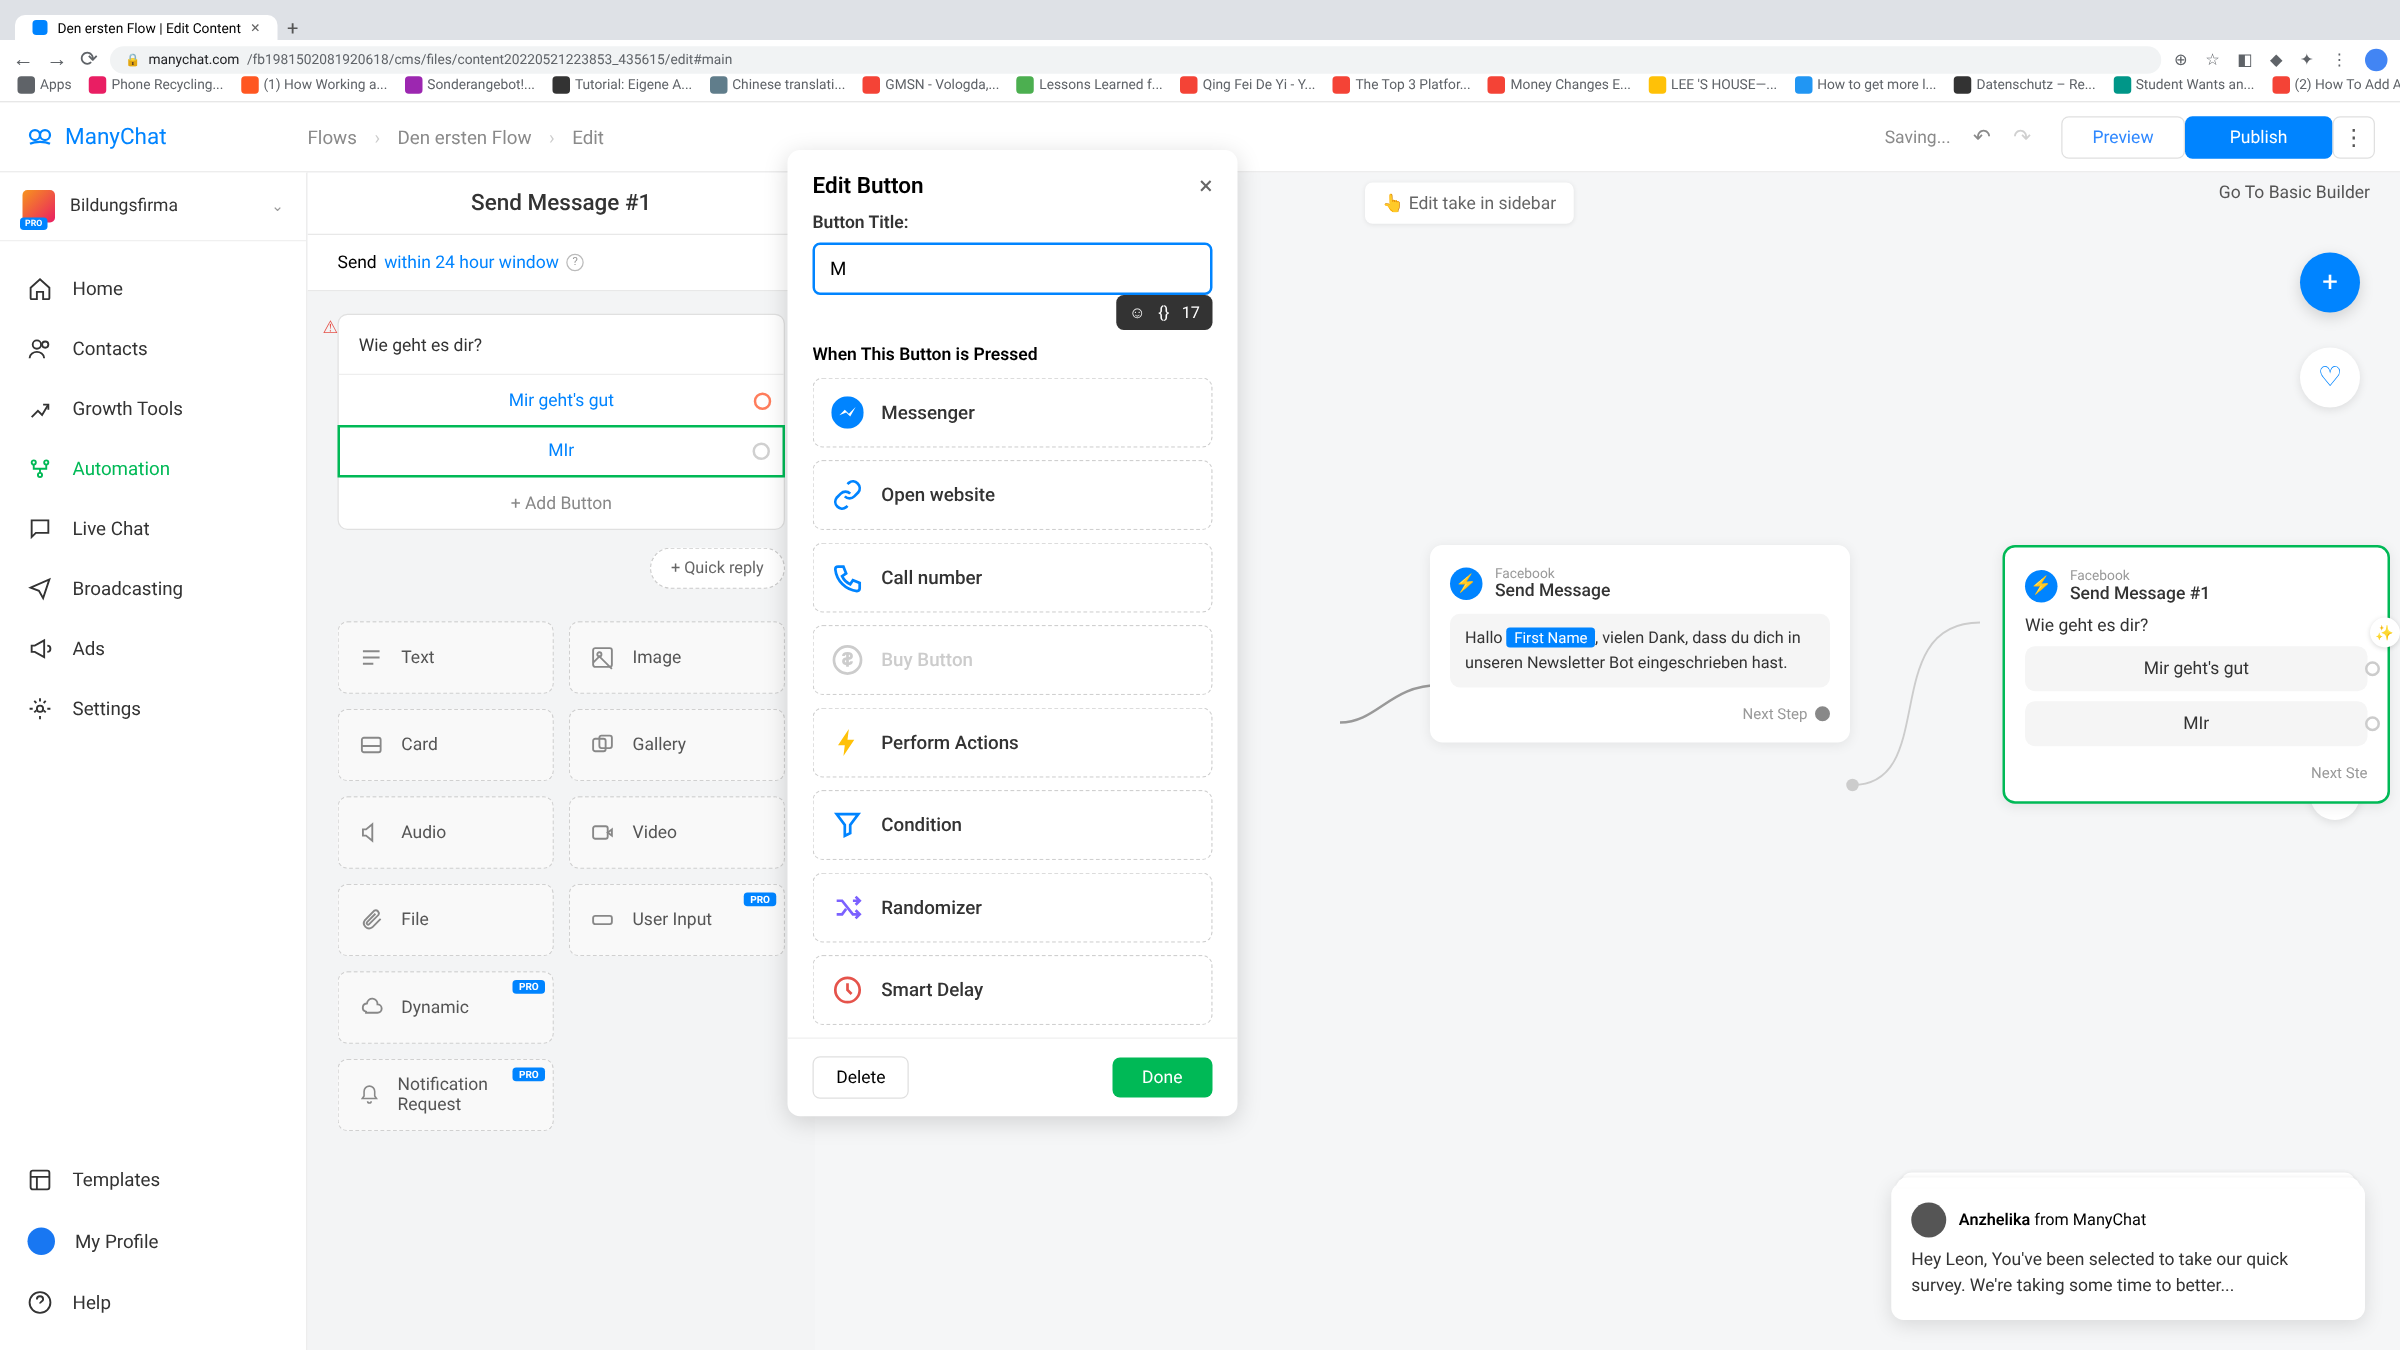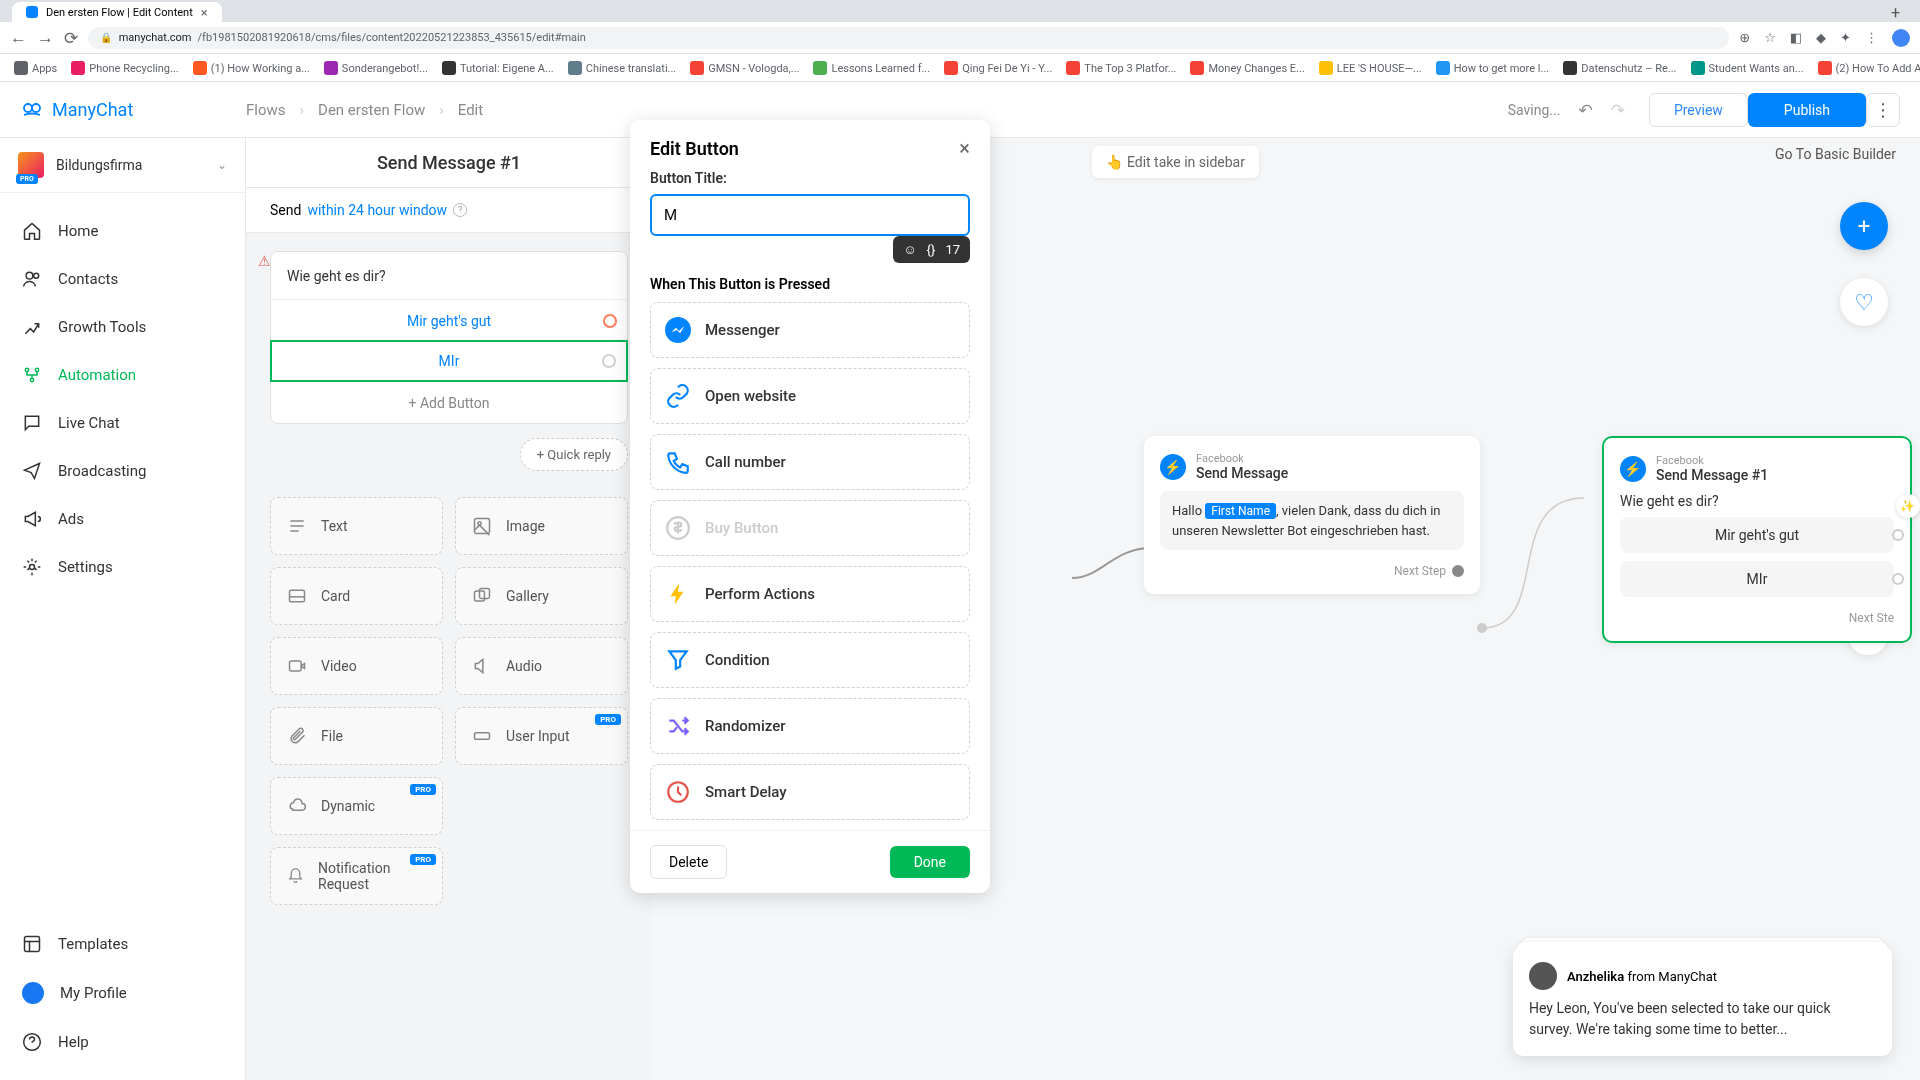--- a/index.html
+++ b/index.html
@@ -1,33 +1,33 @@
 <!DOCTYPE html>
 <html><head>
 <meta charset="utf-8">
 <style>
 * { margin: 0; padding: 0; box-sizing: border-box; font-family: -apple-system, BlinkMacSystemFont, "Segoe UI", Roboto, sans-serif; }
 body { background: #f5f6f7; overflow: hidden; width: 1920px; height: 1080px; position: relative; }
 
 
 .browser-chrome { background: #dee1e6; height: 54px; }
-.tab-bar { height: 22px; display: flex; align-items: flex-end; padding: 0 12px; justify-content: space-between; }
+.tab-bar { height: 32px; display: flex; align-items: flex-end; padding: 0 12px; }
 .tab { background: #fff; height: 20px; padding: 0 14px; border-radius: 8px 8px 0 0; font-size: 11px; display: flex; align-items: center; gap: 8px; min-width: 180px; }
 .tab .favicon { width: 12px; height: 12px; background: #0084ff; border-radius: 3px; }
 .tab .close { color: #666; font-size: 13px; margin-left: auto; }
 .new-tab { color: #555; font-size: 16px; padding: 0 8px; }
 .nav-bar { background: #fff; height: 32px; display: flex; align-items: center; padding: 0 10px; gap: 10px; border-bottom: 1px solid #e0e0e0; }
 .nav-btn { color: #5f6368; font-size: 17px; cursor: pointer; }
 .url-bar { flex: 1; background: #f1f3f4; border-radius: 14px; height: 22px; display: flex; align-items: center; padding: 0 12px; font-size: 11px; color: #5f6368; gap: 6px; }
 .url-bar .lock { font-size: 10px; }
 .url-bar .domain { color: #202124; }
 .toolbar-icons { display: flex; gap: 14px; align-items: center; color: #5f6368; font-size: 13px; }
 .avatar-small { width: 18px; height: 18px; border-radius: 50%; background: #4285f4; }
 .bookmarks-bar { background: #fff; height: 28px; display: flex; align-items: center; padding: 0 10px; gap: 6px; font-size: 11px; color: #5f6368; border-bottom: 1px solid #e0e0e0; }
-.bookmark { display: flex; align-items: flex-end; gap: 4px; padding: 2px 4px; cursor: pointer; white-space: nowrap; }
+.bookmark { display: flex; align-items: center; gap: 4px; padding: 2px 4px; cursor: pointer; white-space: nowrap; }
 .bookmark .bicon { width: 14px; height: 14px; border-radius: 3px; }
 
 
 .app-header { background: #fff; height: 56px; display: flex; align-items: center; padding: 0 20px; border-bottom: 1px solid #e8e8e8; }
 .logo-area { display: flex; align-items: center; gap: 8px; width: 226px; }
 .logo-icon { width: 24px; height: 24px; color: #0084ff; }
 .logo-text { font-size: 18px; color: #0084ff; font-weight: 400; }
 .breadcrumb { display: flex; align-items: center; gap: 14px; font-size: 15px; color: #8a8a8a; }
 .breadcrumb .sep { color: #ccc; }
 .saving { margin-left: auto; font-size: 14px; color: #8a8a8a; display: flex; align-items: center; gap: 18px; }
@@ -433,30 +433,30 @@
         </div>
       <div class="block">
           <svg class="bicon" viewBox="0 0 24 24" fill="none" stroke="currentColor" stroke-width="1.8">
             <rect x="3" y="6" width="12" height="12" rx="2"></rect>
             <rect x="9" y="3" width="12" height="12" rx="2"></rect>
           </svg>
           <span>Gallery</span>
         </div>
       <div class="block">
           <svg class="bicon" viewBox="0 0 24 24" fill="none" stroke="currentColor" stroke-width="1.8">
+            <path d="M4 9h3l6-5v16l-6-5H4z"></path>
+          </svg>
+          <span>Audio</span>
+        </div>
+      <div class="block">
+          <svg class="bicon" viewBox="0 0 24 24" fill="none" stroke="currentColor" stroke-width="1.8">
             <rect x="3" y="6" width="14" height="12" rx="2"></rect>
             <path d="M21 9l-4 3 4 3z"></path>
           </svg>
           <span>Video</span>
-        </div>
-      <div class="block">
-          <svg class="bicon" viewBox="0 0 24 24" fill="none" stroke="currentColor" stroke-width="1.8">
-            <path d="M4 9h3l6-5v16l-6-5H4z"></path>
-          </svg>
-          <span>Audio</span>
         </div>
       <div class="block">
           <svg class="bicon" viewBox="0 0 24 24" fill="none" stroke="currentColor" stroke-width="1.8">
             <path d="M21 11l-8 8a5 5 0 01-7-7l9-9a3 3 0 014 4l-9 9a1 1 0 01-2-2l8-8"></path>
           </svg>
           <span>File</span>
         </div>
       <div class="block">
           <svg class="bicon" viewBox="0 0 24 24" fill="none" stroke="currentColor" stroke-width="1.8">
             <rect x="3" y="8" width="18" height="8" rx="2"></rect>

